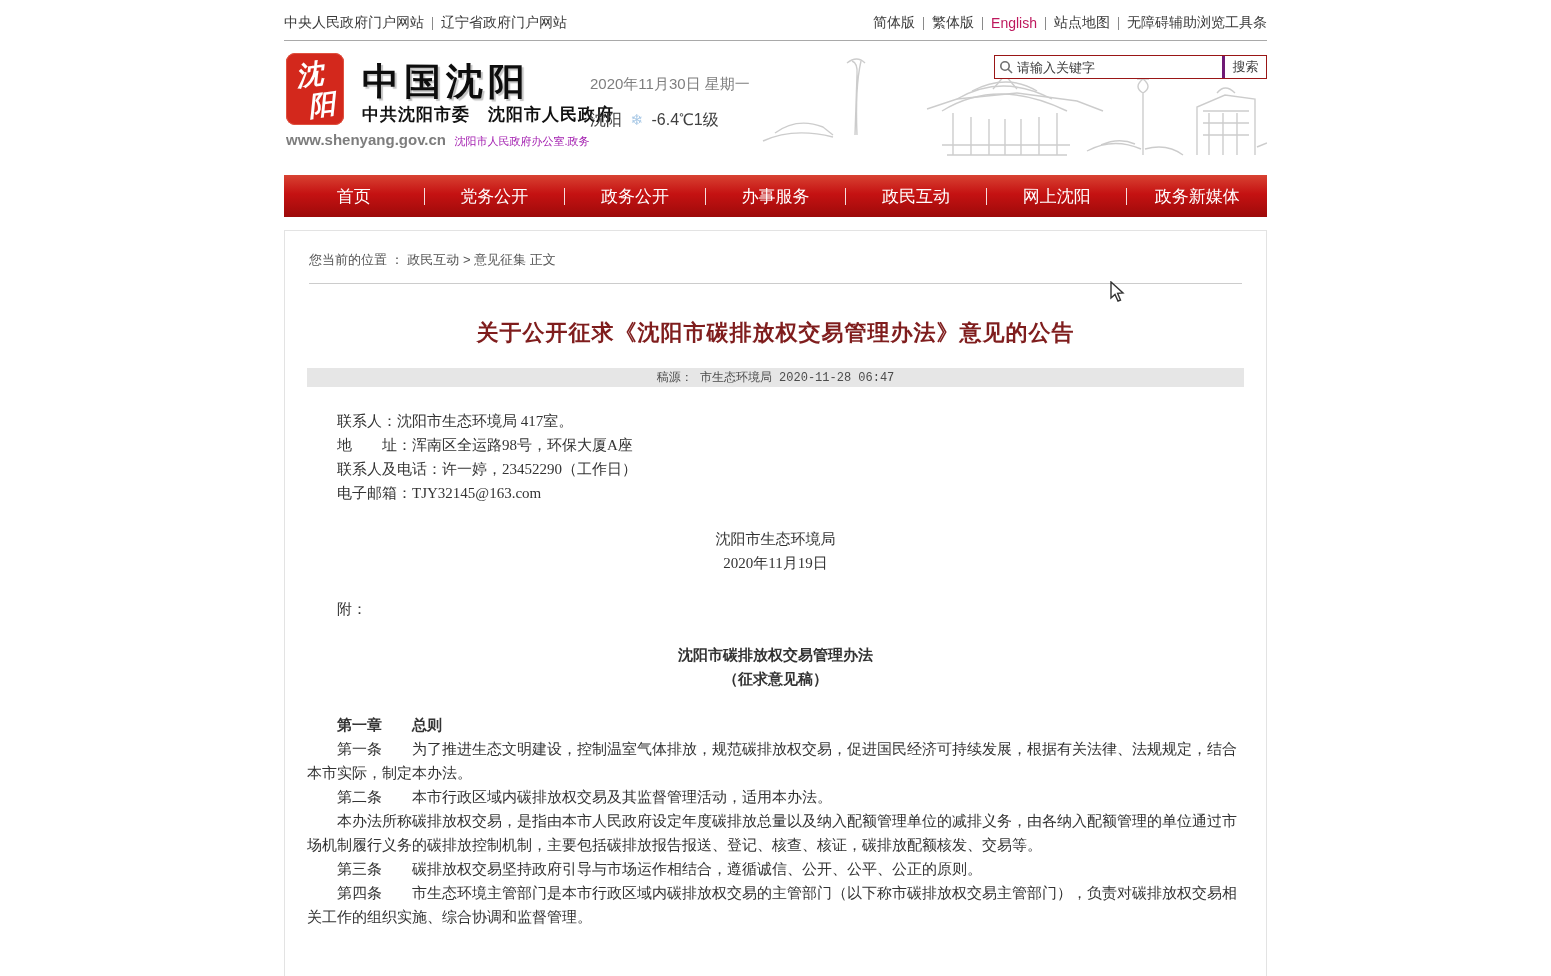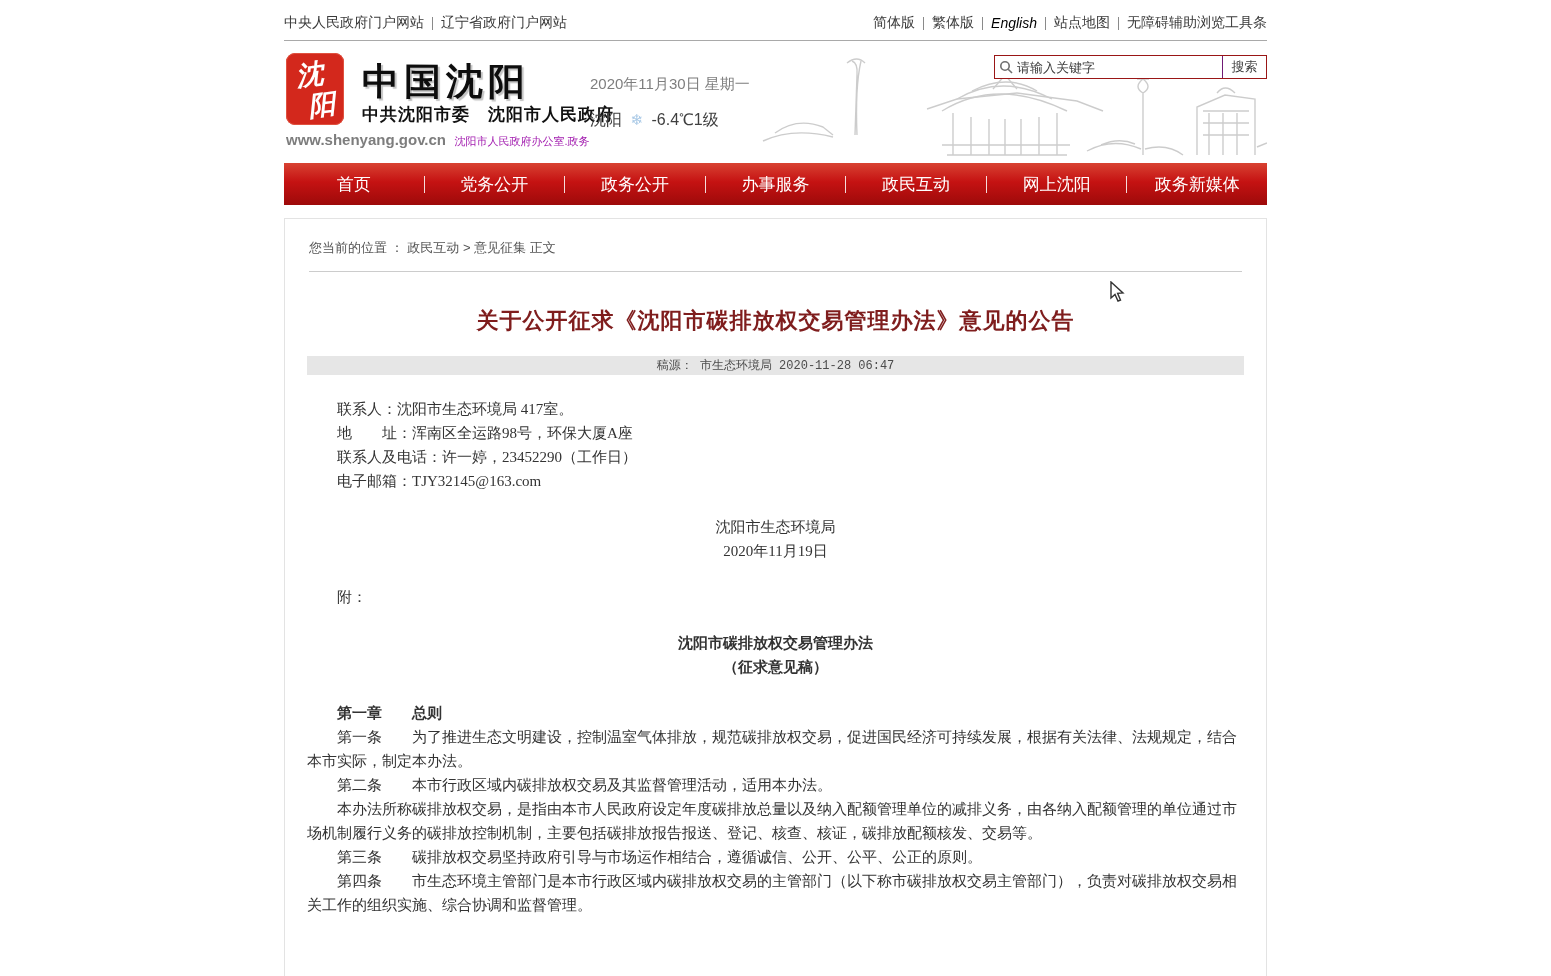--- a/index.html
+++ b/index.html
@@ -9,21 +9,21 @@
   .page { position:relative; width:1551px; height:976px; }
   .container { width:983px; margin:0 auto; position:relative; }
 
   
   .topbar { padding-top:14px; }
   .topbar-inner { display:flex; justify-content:space-between; align-items:center;
     padding-bottom:8px; border-bottom:1px solid #a9a9a9; }
   .topbar a { text-decoration:none; color:#3a3a3a; font-size:14px; cursor:pointer; }
   .topbar-left, .topbar-right { display:flex; align-items:center; gap:8px; }
   .tsep { display:inline-block; width:1px; height:13px; background:#8a8a8a; }
-  .topbar-right a.en { color:#000000;font-style:italic; }
+  .topbar-right a.en { color:#be185d; }
 
   
   .banner { position:relative; height:110px; margin-top:8px; }
   .skyline { position:absolute; right:0; top:0; width:510px; height:108px; opacity:.75; }
   .logo-block { position:absolute; left:0; top:2px; width:300px; height:104px; }
   .seal { position:absolute; left:2px; top:2px; width:58px; height:72px;
     background:#d3281c; border-radius:9px; box-shadow:0 0 0 1px #e0513f inset; }
   .seal span { position:absolute; color:#fff;
     font-family:"Liberation Serif", serif; font-style:italic; font-weight:bold; }
   .seal .s1 { left:10px; top:4px;  font-size:27px; transform:rotate(-8deg); }
@@ -40,25 +40,25 @@
   .dw-date { font-size:15px; color:#7e7e7e; white-space:nowrap; }
   .dw-weather { margin-top:16px; font-size:16px; color:#3f3f3f; white-space:nowrap; }
   .dw-weather .snow { color:#a9c9e6; font-size:15px; margin:0 4px; }
 
   .searchbox { position:absolute; right:0; top:6px; width:273px; height:24px;
     border:1px solid #9a1616; background:#fff; display:flex; align-items:center; }
   .searchbox .mag { width:22px; display:flex; justify-content:center; align-items:center; }
   .searchbox input { flex:1; border:none; outline:none; font-size:13px; color:#ef4444;
     height:20px; background:transparent; }
   .searchbox input::placeholder { color:#3c3c3c; }
-  .searchbox button { width:44px; height:100%; border:none; border-left:1px solid #701a75;
+  .searchbox button { width:44px; height:100%; border:none; border-left:3px solid #701a75;
     background:#fff; font-size:13px; color:#3c3c3c; cursor:pointer; }
 
   
-  .nav { margin-top:4px; }
+  .nav { margin-top:16px; }
   .nav-inner { height:42px; background:linear-gradient(180deg,#d84232 0%,#c51212 45%,#9d0a0a 100%);
     display:flex; align-items:center; }
   .nav-item { flex:1; text-align:center; color:#fff; font-size:17px; text-decoration:none;
     cursor:pointer; white-space:nowrap; }
   .nsep { width:1px; height:17px; background:rgba(255,255,255,.85); }
 
   
   .content-box { margin-top:13px; border:1px solid #e3e3e3; min-height:760px;
     background:#fff; }
   .breadcrumb { padding:20px 24px 14px 24px; font-size:13px; color:#555; }

